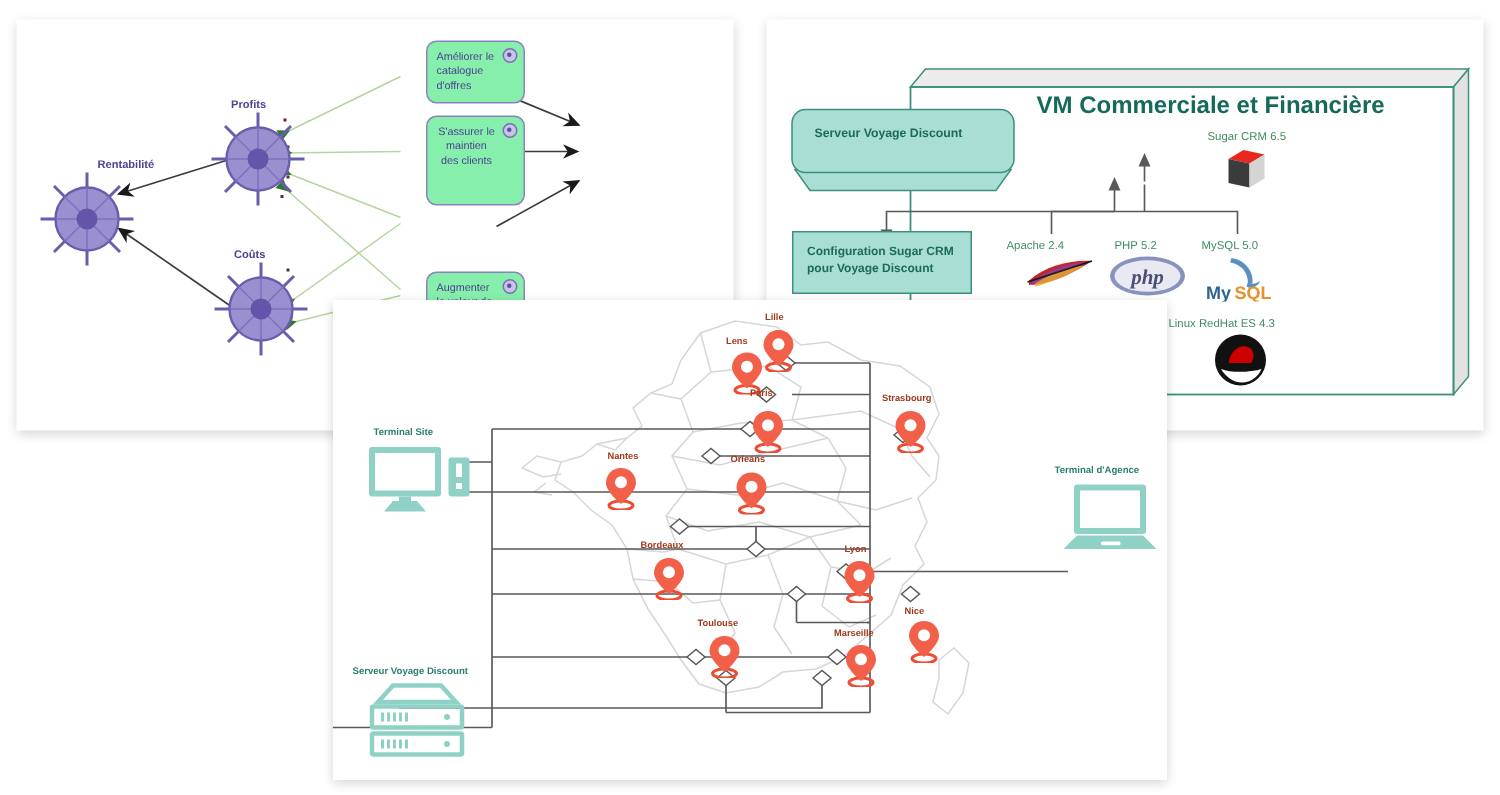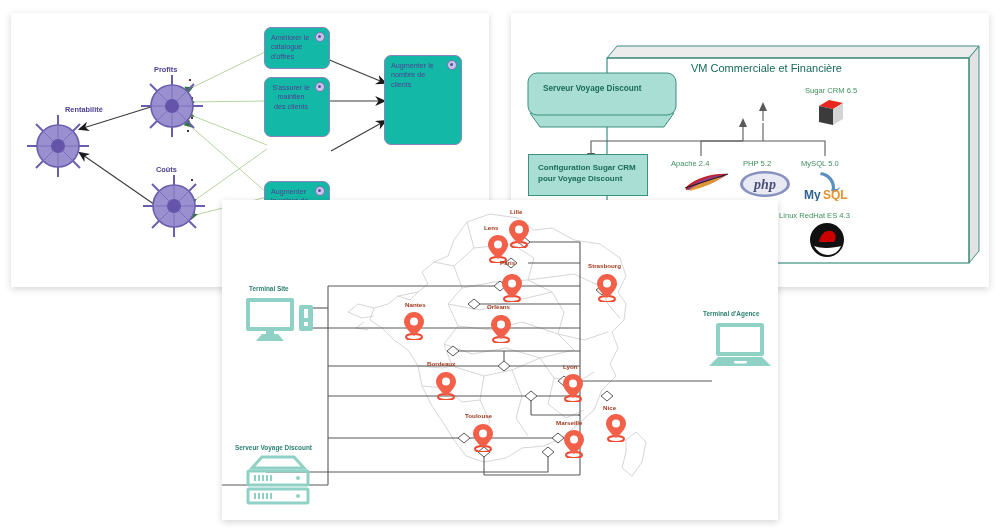--- a/index.html
+++ b/index.html
@@ -2,37 +2,37 @@
 <html><head>
 <meta charset="utf-8">
 <style>
   html,body{margin:0;padding:0;background:#ffffff;}
   body{width:1000px;height:530px;position:relative;overflow:hidden;
        font-family:"Liberation Sans","DejaVu Sans",sans-serif;}
   .panel{position:absolute;background:#fff;box-shadow:0 2px 7px rgba(0,0,0,.17);}
 
   
   #panel-strategy{left:11px;top:13px;width:478px;height:274px;}
-  .goalbox{position:absolute;background:#14b8a6;border:1px solid #8c82bf;
+  .goalbox{position:absolute;background:#86efac;border:1px solid #8c82bf;
            border-radius:7px;color:#4e4192;font-size:7.2px;line-height:9.4px;
-           padding:5px 18px 4px 6px;box-sizing:border-box;}
+           padding:5px 18px 4px 6px;box-sizing:border-box;margin-left:20px;}
   .goalbox .gdot{position:absolute;right:4px;top:4px;width:8px;height:8px;
            border-radius:50%;background:#c9c3e6;border:1px solid #7a6fb5;}
   .goalbox .gdot::after{content:"";position:absolute;left:2px;top:2px;width:3px;height:3px;
            border-radius:50%;background:#5c4fa0;}
   .starnode{position:absolute;}
   .starlabel{position:absolute;color:#4e4192;font-size:7.4px;font-weight:bold;
              white-space:nowrap;}
 
   
   #panel-vm{left:511px;top:13px;width:478px;height:274px;}
   .tealbox{position:absolute;background:#a8ded4;border:1px solid #3d8f7e;
            color:#1c6b5a;font-size:8px;font-weight:bold;line-height:11px;
            box-sizing:border-box;padding:7px 9px;}
-  .vmtitle{position:absolute;color:#16695b;font-weight:normal;font-size:11px;
+  .vmtitle{position:absolute;color:#16695b;font-weight:bold;font-size:16px;
            white-space:nowrap;}
   .techlabel{position:absolute;color:#3f8f5f;font-size:7.6px;white-space:nowrap;}
 
   
   #panel-map{left:222px;top:200px;width:556px;height:320px;}
   .citylabel{position:absolute;color:#a03a1e;font-size:6.2px;font-weight:bold;
              white-space:nowrap;}
   .teallabel{position:absolute;color:#2c8071;font-size:6.4px;font-weight:bold;
              white-space:nowrap;}
   svg{display:block;}
@@ -144,24 +144,20 @@
   <div class="goalbox" style="left:253px;top:14px;width:66px;height:42px;">
     <span>Améliorer le catalogue d'offres</span>
     <span class="gdot"></span>
   </div>
   <div class="goalbox" style="left:253px;top:64px;width:66px;height:60px;text-align:center;">
     <span>S'assurer le maintien des clients</span>
     <span class="gdot"></span>
   </div>
   <div class="goalbox" style="left:253px;top:168px;width:66px;height:42px;">
     <span>Augmenter la valeur de l'offre</span>
-    <span class="gdot"></span>
-  </div>
-  <div class="goalbox" style="left:373px;top:42px;width:78px;height:90px;">
-    <span>Augmenter le nombre de clients</span>
     <span class="gdot"></span>
   </div>
 </div>
 
 <div class="panel" id="panel-vm">
 
   <svg width="478" height="274" style="position:absolute;left:0;top:0" class="noevt">
 
     <polygon points="96,45 106,33 468,33 458,45" fill="#ececec" stroke="#3d8f7e" stroke-width="1"></polygon>
     <polygon points="458,45 468,33 468,238 458,250" fill="#e2e2e2" stroke="#3d8f7e" stroke-width="1"></polygon>

